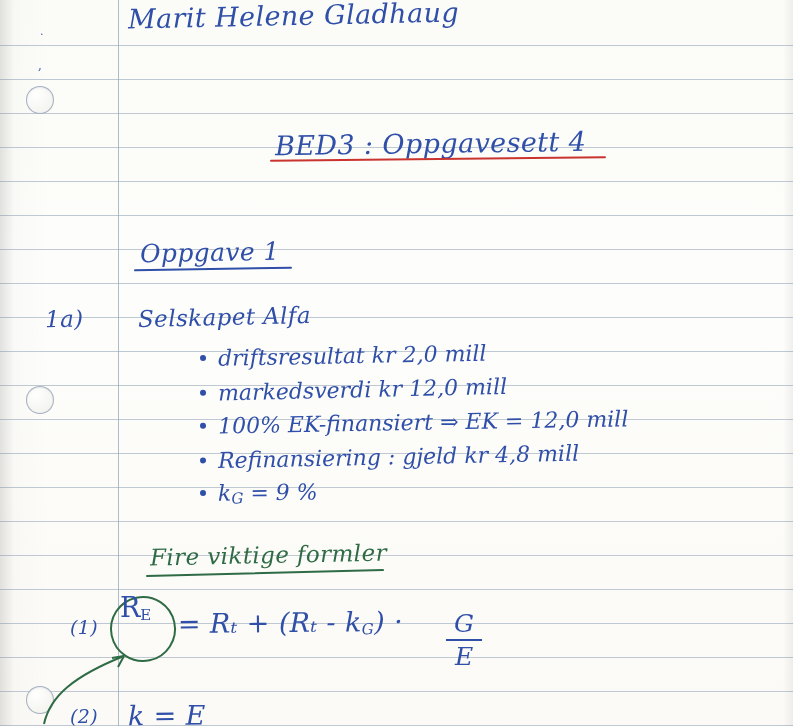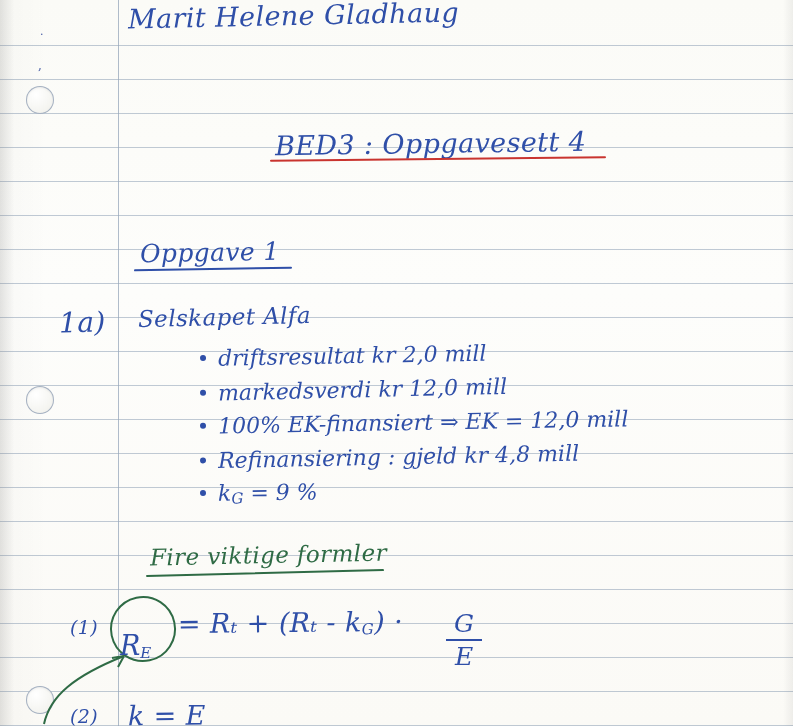--- a/index.html
+++ b/index.html
@@ -117,22 +117,22 @@
   .oppgave1-underline {
     position: absolute;
     left: 134px; top: 268px;
     width: 158px; height: 2px;
     background: #2f4fa8;
     transform: rotate(-1deg);
     border-radius: 2px;
   }
 
   .label-1a {
-    left: 59px; top: 306px;
-    font-size: 28px;
+    left: 45px; top: 306px;
+    font-size: 23px;
     transform: rotate(-1deg);
   }
 
   .selskapet {
     left: 138px; top: 304px;
     font-size: 23px;
     transform: rotate(-1.4deg);
   }
 
   .bullets {
@@ -183,25 +183,24 @@
   .eq-num-1 { left: 70px; top: 616px; font-size: 19px; }
   .eq-num-2 { left: 70px; top: 705px; font-size: 19px; }
 
   .eq1 {
     left: 178px; top: 607px;
     font-size: 27px;
     transform: rotate(-0.6deg);
   }
   .re-circled {
     position: absolute;
-    left: 120px; top: 630px;
+    left: 120px; top: 592px;
     font-size: 27px;
     color: #2f4fa8;
     font-family: "DejaVu Serif", serif;
-    font-style: italic;
   }
   .circle-ellipse {
     position: absolute;
     left: 110px; top: 596px;
     width: 62px; height: 62px;
     border: 2px solid #2f6b45;
     border-radius: 50%;
     transform: rotate(-12deg);
   }
   .arrow-curve {

